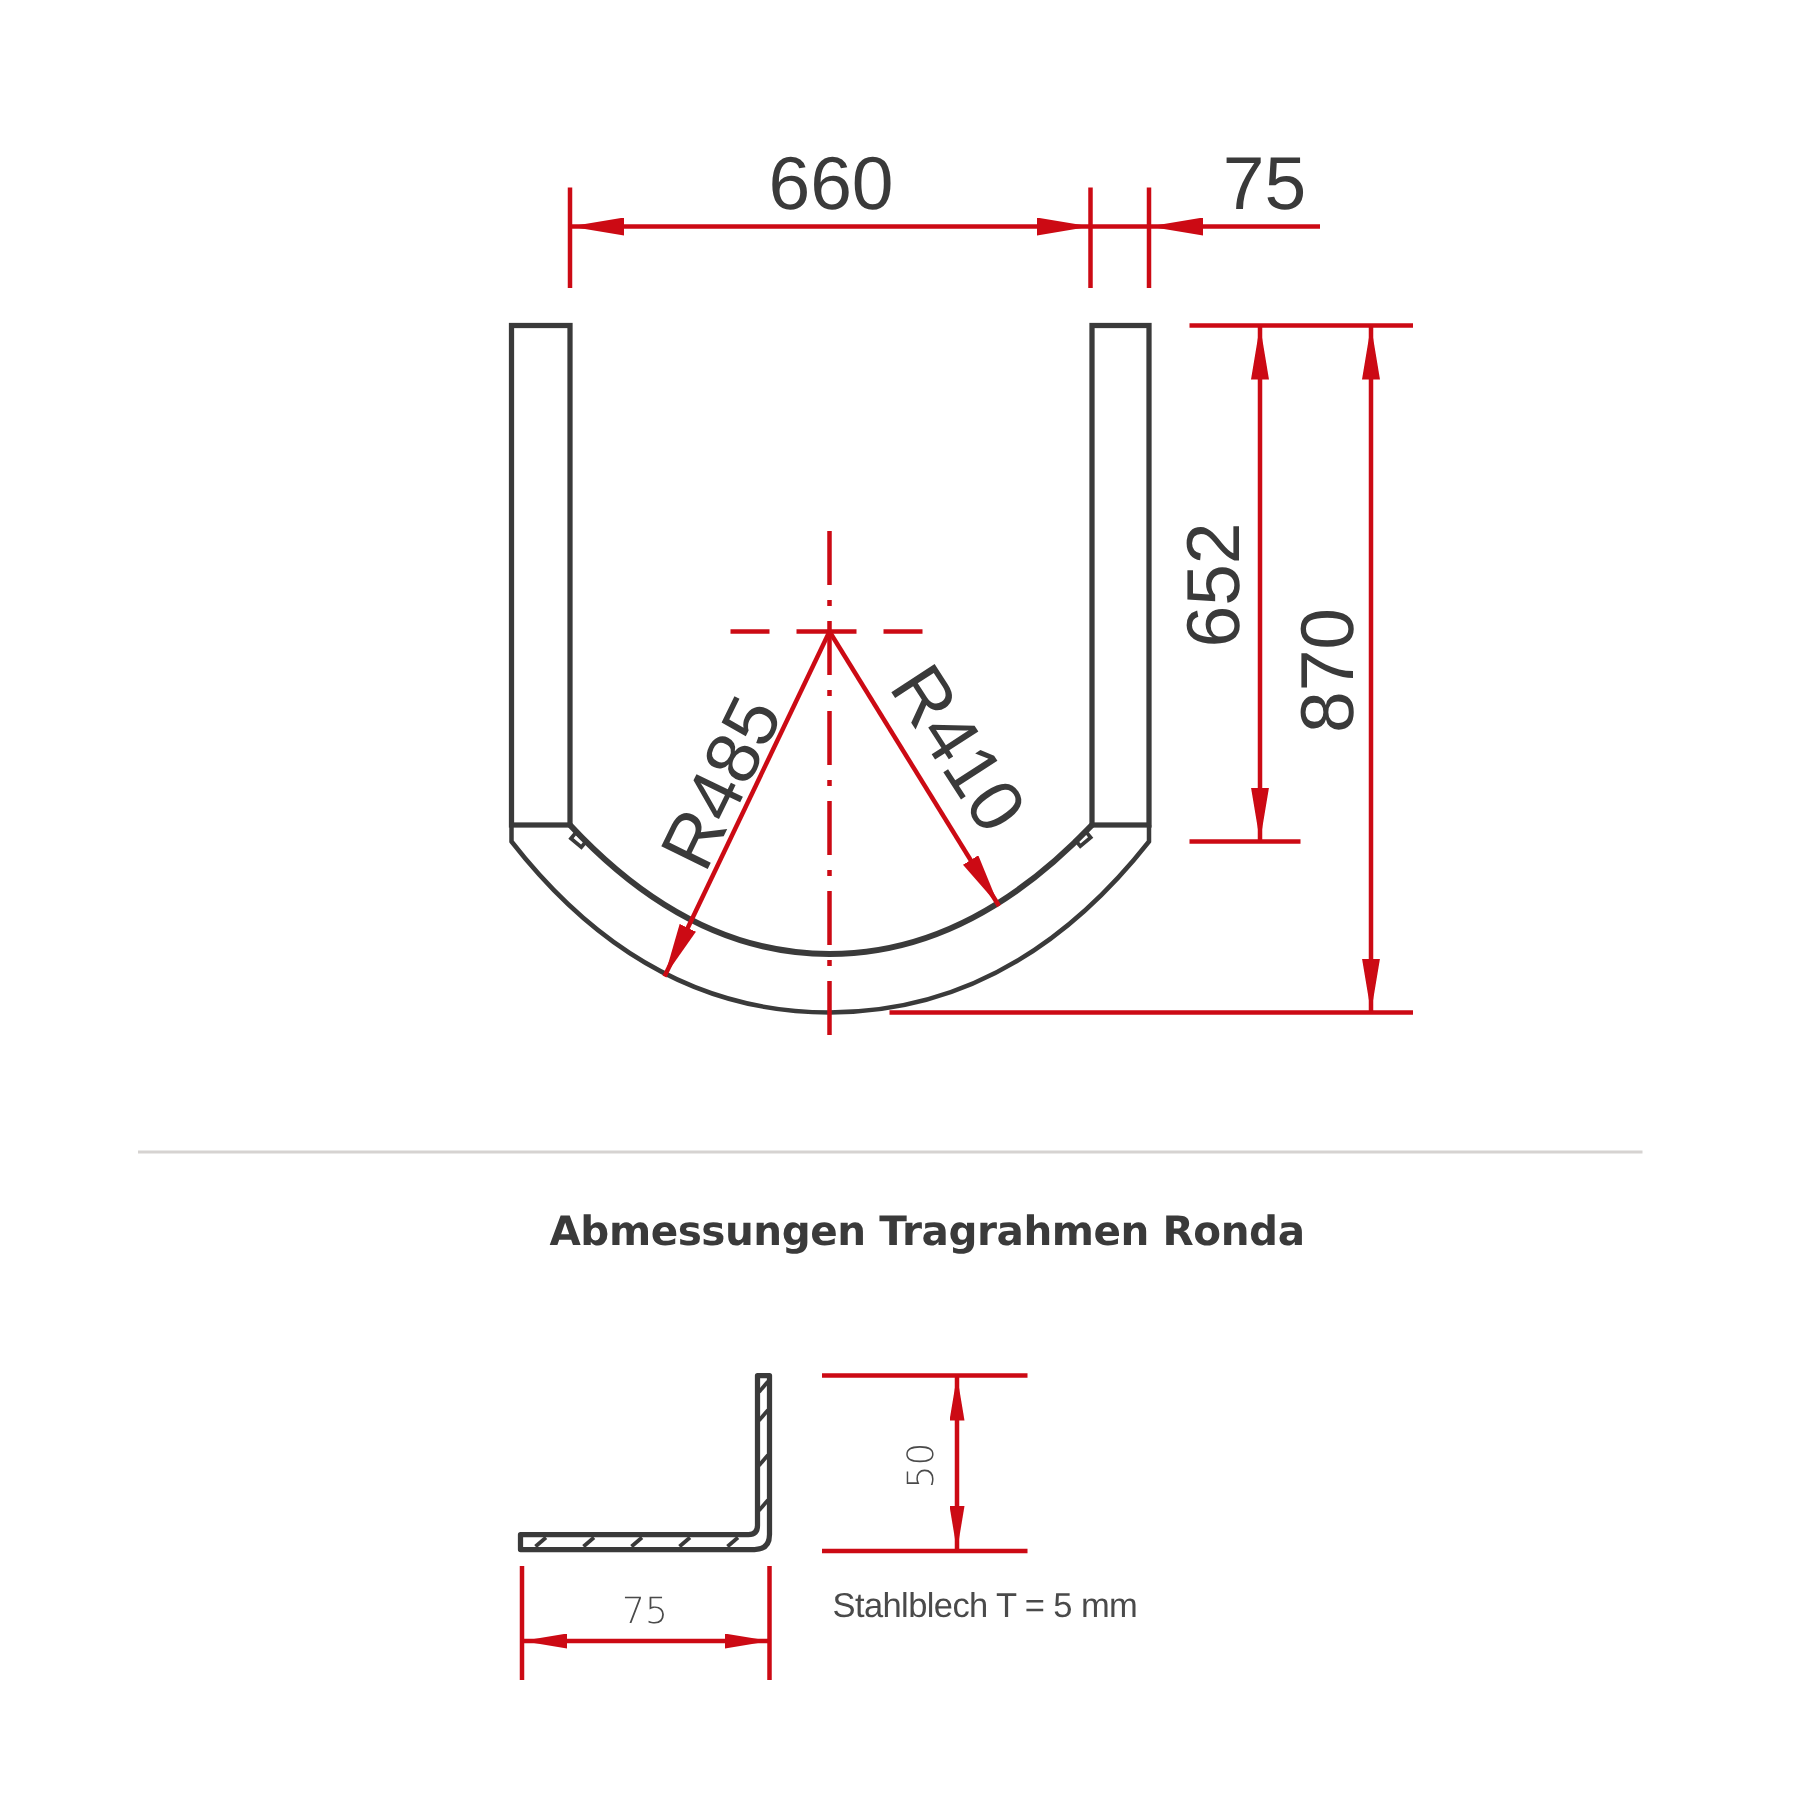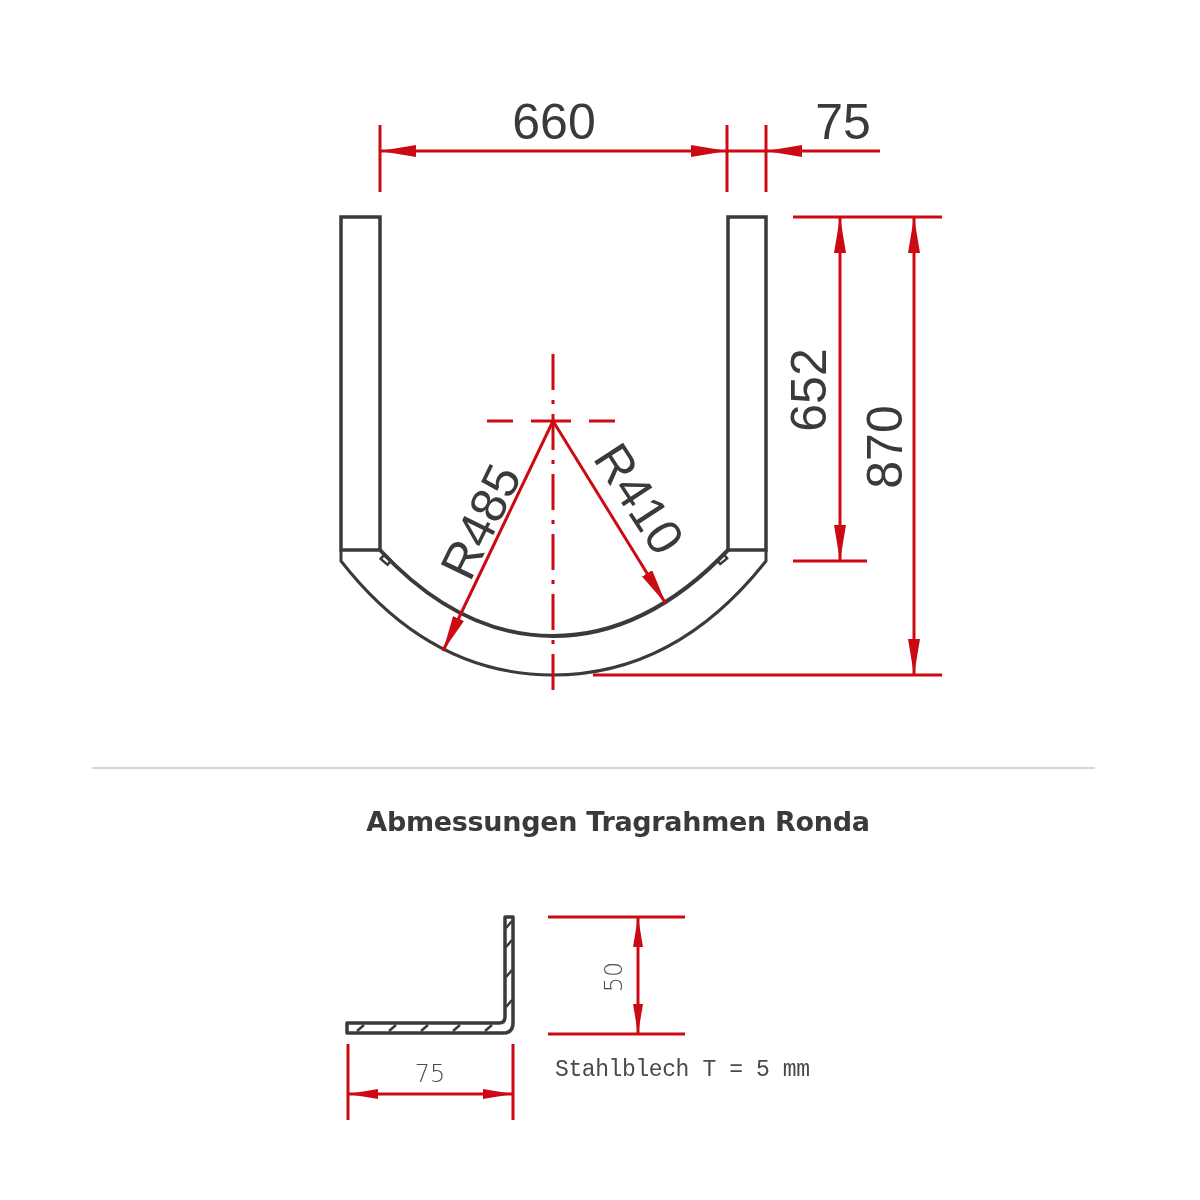--- a/index.html
+++ b/index.html
@@ -1,21 +1,21 @@
 <!DOCTYPE html>
 <html><head>
 <meta charset="utf-8">
 <style>
   html, body { margin: 0; padding: 0; background: #ffffff; }
   body { width: 1200px; height: 1200px; position: relative; overflow: hidden; font-family: "Liberation Sans", sans-serif; }
   #canvas { position: absolute; left: 0; top: 0; width: 1200px; height: 1200px; }
   .dim-text { font-family: "Liberation Sans", sans-serif; fill: #3a3a3a; }
   .divider { position: absolute; left: 92px; top: 767px; width: 1003px; height: 2px; background: #d6d3d1; }
   .title { position: absolute; left: 0; width: 1236px; top: 806px; text-align: center; font-family: "DejaVu Sans", sans-serif; font-weight: bold; font-size: 27px; color: #3a3a3a; letter-spacing: -0.3px; }
-  .material { position: absolute; left: 555px; top: 1057px; font-family: Liberation Mono, monospace; font-size: 23px; color: #4a4a4a; font-weight: 300; letter-spacing: -0.4px; }
+  .material { position: absolute; left: 555px; top: 1057px; font-family: Liberation Sans, sans-serif; font-size: 23px; color: #4a4a4a; font-weight: 300; letter-spacing: -0.4px; }
 </style>
 </head>
 <body>
 
 <svg id="canvas" viewBox="0 0 1200 1200" xmlns="http://www.w3.org/2000/svg">
   <defs>
     <marker id="arr" viewBox="0 0 12 10" refX="12" refY="5" markerWidth="12" markerHeight="10" orient="auto-start-reverse" markerUnits="userSpaceOnUse">
       <path d="M0,1 L12,5 L0,9 Z" fill="#cc0a14"></path>
     </marker>
     <marker id="arrL" viewBox="0 0 36 12" refX="36" refY="6" markerWidth="36" markerHeight="12" orient="auto-start-reverse" markerUnits="userSpaceOnUse">

